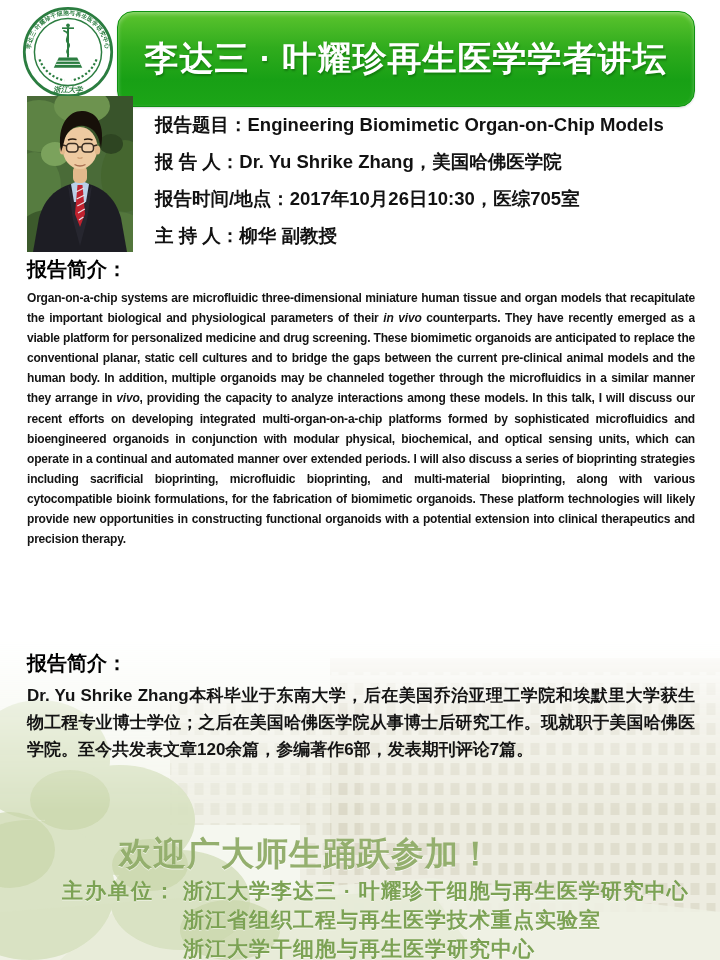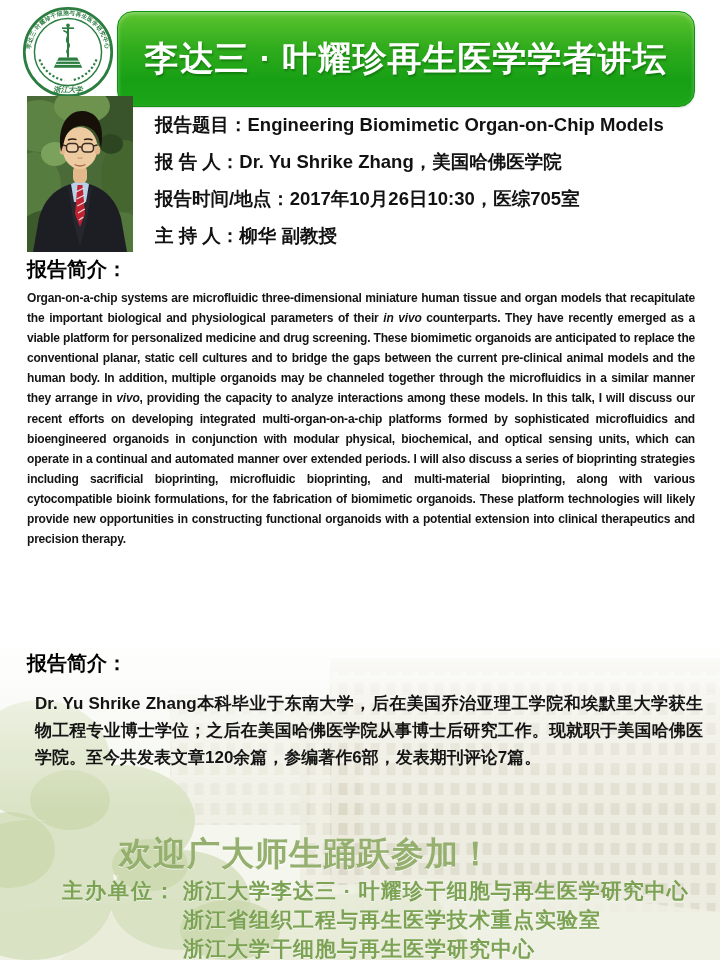--- a/index.html
+++ b/index.html
@@ -38,21 +38,21 @@
   #bio-heading{top:650px;}
   
   .abstract-body{
     position:absolute;left:27px;top:288px;width:668px;max-height:362px;overflow:hidden;
     margin:0;font-size:12px;font-weight:bold;color:#141414;line-height:20.1px;
     letter-spacing:-0.2px;text-align:justify;
   }
   .abstract-body i{font-style:italic;}
   
   .bio-body{
-    position:absolute;left:27px;top:682px;width:668px;margin:8px;
+    position:absolute;left:27px;top:682px;width:668px;margin:0;
     font-size:17px;font-weight:bold;color:#141414;line-height:27px;text-align:justify;
   }
   
   .call{
     position:absolute;left:26px;top:780px;width:668px;text-align:center;
     color:#df1010;font-size:16px;font-weight:bold;line-height:26px;
   }
   
   .welcome{
     position:absolute;left:0;top:832px;width:612px;text-align:center;

